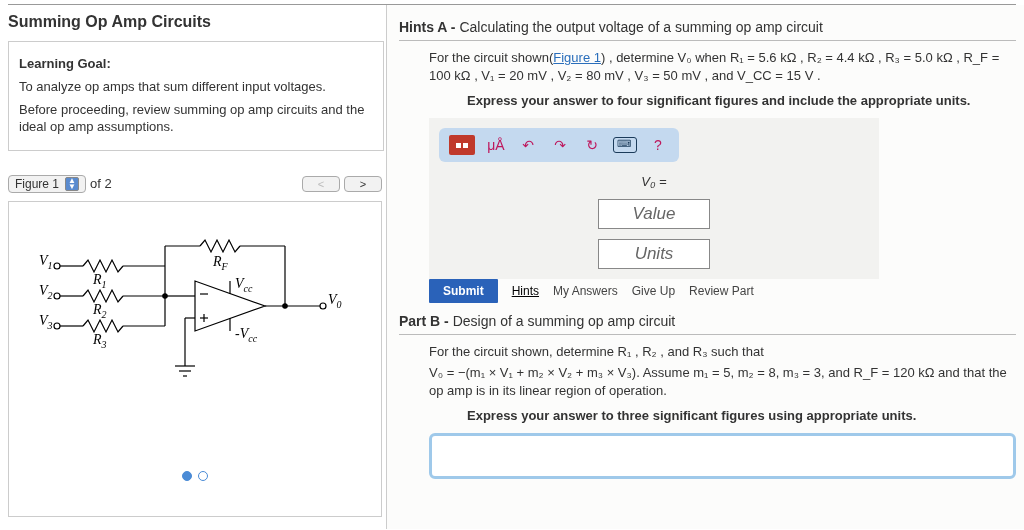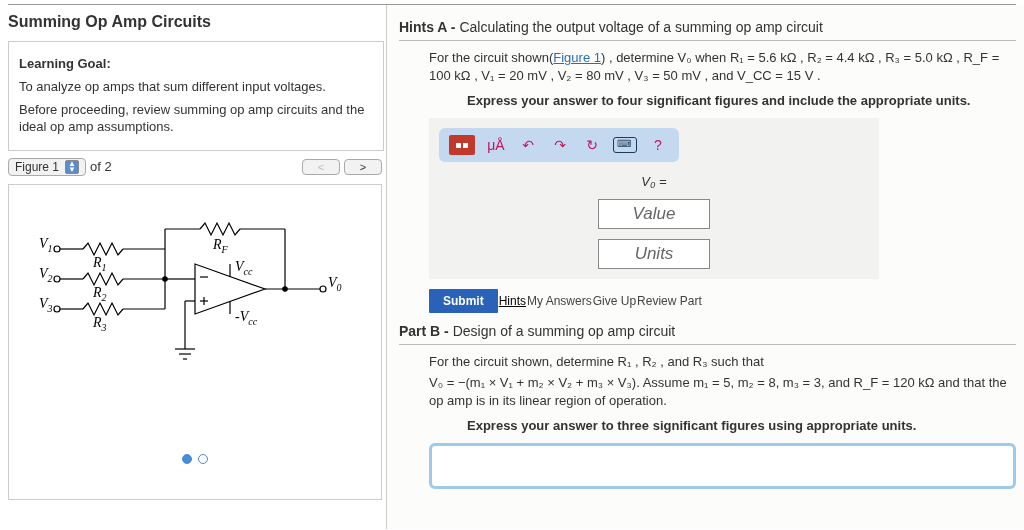--- a/index.html
+++ b/index.html
@@ -32,21 +32,21 @@
     background: #fcfcfb;
   }
   h1.title {
     font-size: 16px;
     font-weight: bold;
     margin: 4px 0 10px 0;
   }
   .goal-box {
     border: 1px solid #ccc;
     padding: 8px 10px;
-    margin: 6px 2px 7px 0;
+    margin: 6px 2px 24px 0;
     background: #fff;
     line-height: 1.3;
   }
   .goal-box p { margin: 6px 0; }
   .goal-box .goal-label { font-weight: bold; }
   .figure-bar {
     display: flex;
     flex-direction: row;
     align-items: center;
     gap: 4px;
@@ -179,22 +179,21 @@
     min-width: 70px;
     text-align: center;
     font-style: italic;
     color: #666;
     font-size: 17px;
     background: #fff;
   }
   .submit-bar {
     display: flex;
     align-items: center;
-    gap: 1px;
-    margin-top: 10px;
+    gap: 14px;
     font-size: 12px;
     color: #444;
   }
   .submit-btn {
     background: #2a62b9;
     color: #fff;
     font-weight: bold;
     padding: 5px 14px;
     border-radius: 1px;
     border: none;

